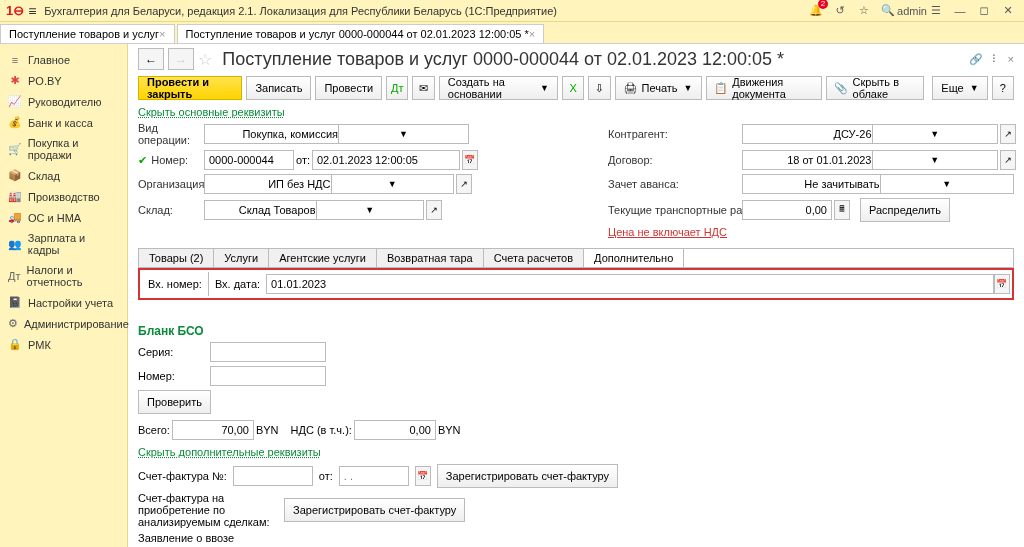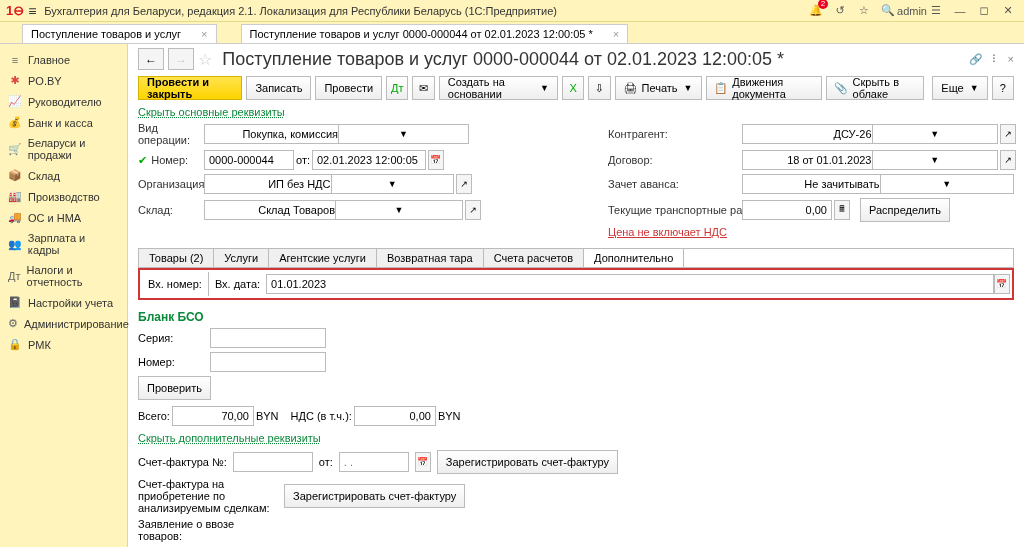--- a/index.html
+++ b/index.html
@@ -6,21 +6,21 @@
   body { width: 1024px; height: 547px; background: #fff; overflow: hidden; }
   .titlebar { background: #fef4bc; height: 22px; display: flex; align-items: center; padding: 0 6px; gap: 4px; border-bottom: 1px solid #e6d98a; }
   .titlebar .logo { color: #dd1a1a; font-weight: bold; font-size: 13px; }
   .titlebar .menu-icon { font-size: 14px; color: #333; }
   .titlebar .title-text { color: #333; font-size: 11px; margin-left: 4px; }
   .titlebar .spacer { flex: 1; }
   .titlebar .icon-btn { width: 20px; height: 20px; display: flex; align-items: center; justify-content: center; color: #555; cursor: pointer; }
   .titlebar .badge { position: relative; }
   .titlebar .badge::after { content: "2"; position: absolute; top: -2px; right: -2px; background: #e02; color: #fff; border-radius: 50%; font-size: 8px; width: 10px; height: 10px; text-align: center; line-height: 10px; }
   .tabstrip { background: #fef4bc; height: 22px; display: flex; align-items: flex-end; padding-left: 0; border-bottom: 1px solid #ccc; }
-  .tab { background: #fff; padding: 3px 8px; border: 1px solid #ccc; border-bottom: none; margin-right: 2px; display: flex; align-items: center; gap: 20px; font-size: 11px; margin-left: 22px; }
+  .tab { background: #fff; padding: 3px 8px; border: 1px solid #ccc; border-bottom: none; margin-right: 2px; display: flex; align-items: center; gap: 0; font-size: 11px; }
   .tab.active { font-weight: normal; }
   .tab .close { color: #999; cursor: pointer; }
   .main { display: flex; height: calc(100% - 44px); }
   .sidebar { width: 128px; background: #fef4bc; border-right: 1px solid #e6d98a; padding: 6px 0; }
   .sidebar-item { display: flex; align-items: center; gap: 6px; padding: 4px 8px; font-size: 11px; color: #333; cursor: pointer; }
   .sidebar-item .sicon { width: 14px; text-align: center; color: #666; }
   .content { flex: 1; padding: 4px 10px; overflow: hidden; display: flex; flex-direction: column; }
   .toolbar-row { display: flex; align-items: center; gap: 4px; margin-bottom: 6px; }
   .nav-btn { border: 1px solid #bbb; background: #f5f5f5; width: 26px; height: 22px; display: flex; align-items: center; justify-content: center; font-size: 12px; cursor: pointer; }
   .nav-btn.disabled { color: #ccc; }
@@ -40,21 +40,21 @@
   .select-box .caret, .mini-btn { border-left: 1px solid #bbb; width: 16px; height: 18px; display: flex; align-items: center; justify-content: center; font-size: 9px; cursor: pointer; }
   .mini-btn { border: 1px solid #bbb; height: 20px; background: #f5f5f5; }
   .tabs-inner { border: 1px solid #bbb; display: flex; margin-top: 10px; }
   .tabs-inner .itab { padding: 3px 10px; border-right: 1px solid #bbb; background: #f0f0f0; cursor: pointer; font-size: 11px; }
   .tabs-inner .itab.active { background: #fff; }
   .highlight-row { border: 2px solid #d03434; display: flex; align-items: center; padding: 2px; margin-top: 0; }
   .highlight-row .hl-label { padding: 0 6px; font-size: 11px; }
   .highlight-row input { flex: 1; border: 1px solid #bbb; height: 20px; padding: 0 4px; }
   .highlight-row .sep { border-left: 1px solid #bbb; height: 24px; }
   .highlight-row .date-box { width: 74px; }
-  .bso-block { margin-top: 10px; }
+  .bso-block { margin-top: 24px; }
   .bso-block h4 { color: #0a8a3a; font-size: 12px; font-weight: bold; margin-bottom: 4px; }
   .bso-row { display: flex; align-items: center; gap: 6px; margin-bottom: 4px; }
   .bso-row label { width: 66px; font-size: 11px; }
   .totals-row { display: flex; align-items: center; gap: 2px; font-size: 11px; margin-top: auto; padding-top: 6px; }
   .totals-row input { width: 82px; text-align: right; }
   .bottom-link { color: #0a8a3a; text-decoration: underline dotted; font-size: 11px; margin: 6px 0; cursor: pointer; display: inline-block; }
   .sf-row, .commentary-row { display: flex; align-items: center; gap: 6px; margin-bottom: 4px; font-size: 11px; }
   .err-link { color: #d03434; text-decoration: underline; font-size: 11px; }
   .star { color: #ccc; font-size: 16px; }
 </style>
@@ -101,21 +101,21 @@
     <div class="sidebar-item">
         <span class="sicon">📈</span>
         <span>Руководителю</span>
       </div>
     <div class="sidebar-item">
         <span class="sicon">💰</span>
         <span>Банк и касса</span>
       </div>
     <div class="sidebar-item">
         <span class="sicon">🛒</span>
-        <span>Беларуси и продажи</span>
+        <span>Покупка и продажи</span>
       </div>
     <div class="sidebar-item">
         <span class="sicon">📦</span>
         <span>Склад</span>
       </div>
     <div class="sidebar-item">
         <span class="sicon">🏭</span>
         <span>Производство</span>
       </div>
     <div class="sidebar-item">
@@ -205,21 +205,21 @@
         <div class="mini-btn">↗</div>
       </div>
 
       <div class="label" style="display:flex;gap:4px;align-items:center">
           <span style="color:#0a0">✔</span>
           <span>Номер:</span>
         </div>
       <div class="field">
         <input type="text" style="width: 90px;" value="0000-000044">
         <span>от:</span>
-        <input type="text" style="width: 114px;" value="02.01.2023 12:00:05">
+        <input type="text" style="width: 148px;" value="02.01.2023 12:00:05">
         <div class="mini-btn">📅</div>
       </div>
       <div class="label">Договор:</div>
       <div class="field">
         <div class="select-box" style="width:256px">
             <span>18 от 01.01.2023</span>
             <span class="caret">▼</span>
           </div>
         <div class="mini-btn">↗</div>
       </div>
@@ -235,21 +235,21 @@
       <div class="label">Зачет аванса:</div>
       <div class="field">
         <div class="select-box" style="width:272px">
             <span>Не зачитывать</span>
             <span class="caret">▼</span>
           </div>
       </div>
 
       <div class="label">Склад:</div>
       <div class="field">
-        <div class="select-box" style="width:259px">
+        <div class="select-box" style="width:220px">
             <span>Склад Товаров</span>
             <span class="caret">▼</span>
           </div>
         <div class="mini-btn">↗</div>
       </div>
       <div class="label" style="grid-column:3;white-space:nowrap">Текущие транспортные расходы:</div>
       <div class="field">
         <input type="text" style="width: 90px; text-align: right;" value="0,00">
         <div class="mini-btn">🖩</div>
         <div class="btn" style="margin-left:8px">

